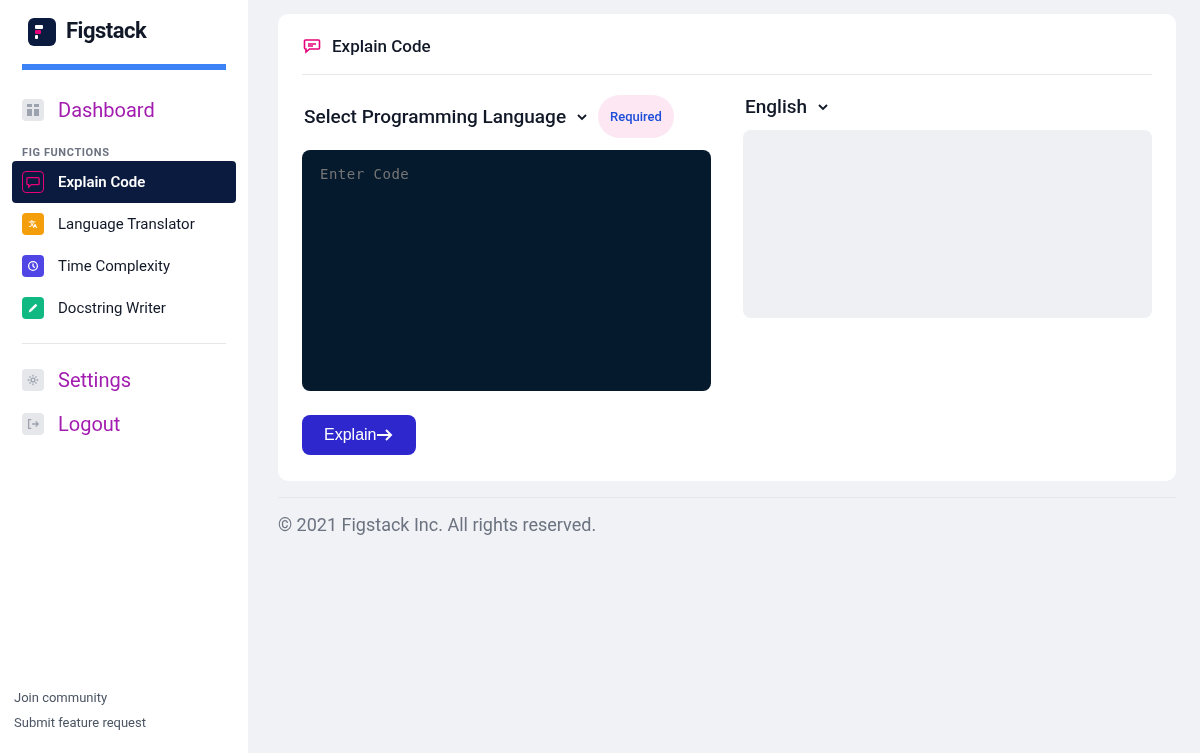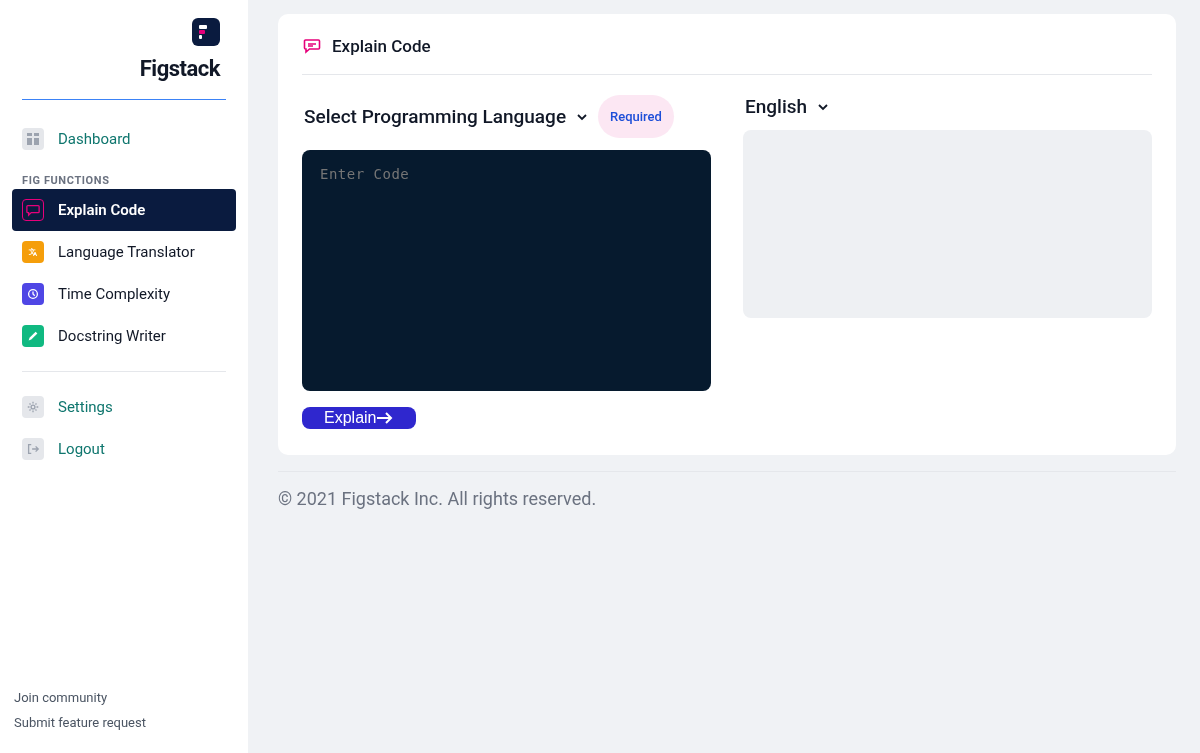--- a/index.html
+++ b/index.html
@@ -16,28 +16,27 @@
 .sidebar {
   width: 248px;
   background: #ffffff;
   display: flex;
   flex-direction: column;
   padding: 18px 12px 12px 12px;
 }
 
 .logo-row {
   display: flex;
-  align-items: flex-end;
+  align-items: flex-start;
   gap: 10px;
   padding: 0 6px 18px 6px;
-  border-bottom: 1px solid #3b82f6;
+  border-bottom: 6px solid #3b82f6;
   margin-bottom: 4px;
   margin-left: 10px;
   margin-right: 10px;
-  flex-direction: column;
 }
 
 .logo-mark {
   width: 28px;
   height: 28px;
   background: #0a1b3f;
   border-radius: 6px;
   display: flex;
   align-items: center;
   justify-content: center;
@@ -54,22 +53,22 @@
   margin-top: 14px;
 }
 
 .nav-item {
   display: flex;
   align-items: center;
   gap: 14px;
   padding: 10px 10px;
   border-radius: 6px;
   cursor: pointer;
-  color: #0f766e;
-  font-size: 15px;
+  color: #a21caf;
+  font-size: 20px;
 }
 
 .nav-item .icon-box {
   width: 22px;
   height: 22px;
   border-radius: 4px;
   display: flex;
   align-items: center;
   justify-content: center;
   flex-shrink: 0;
@@ -235,26 +234,26 @@
 }
 
 .output-box {
   background: #eef0f3;
   border-radius: 8px;
   height: 188px;
   margin-top: 0;
 }
 
 .explain-btn {
-  margin-top: 16px;
+  margin-top: 24px;
   background: #2f27ce;
   color: #ffffff;
   border: none;
   border-radius: 8px;
-  padding: 2px 22px;
+  padding: 11px 22px;
   font-size: 16px;
   font-weight: 500;
   display: inline-flex;
   align-items: center;
   cursor: pointer;
   width: fit-content;
 }
 
 .footer-divider {
   height: 1px;

